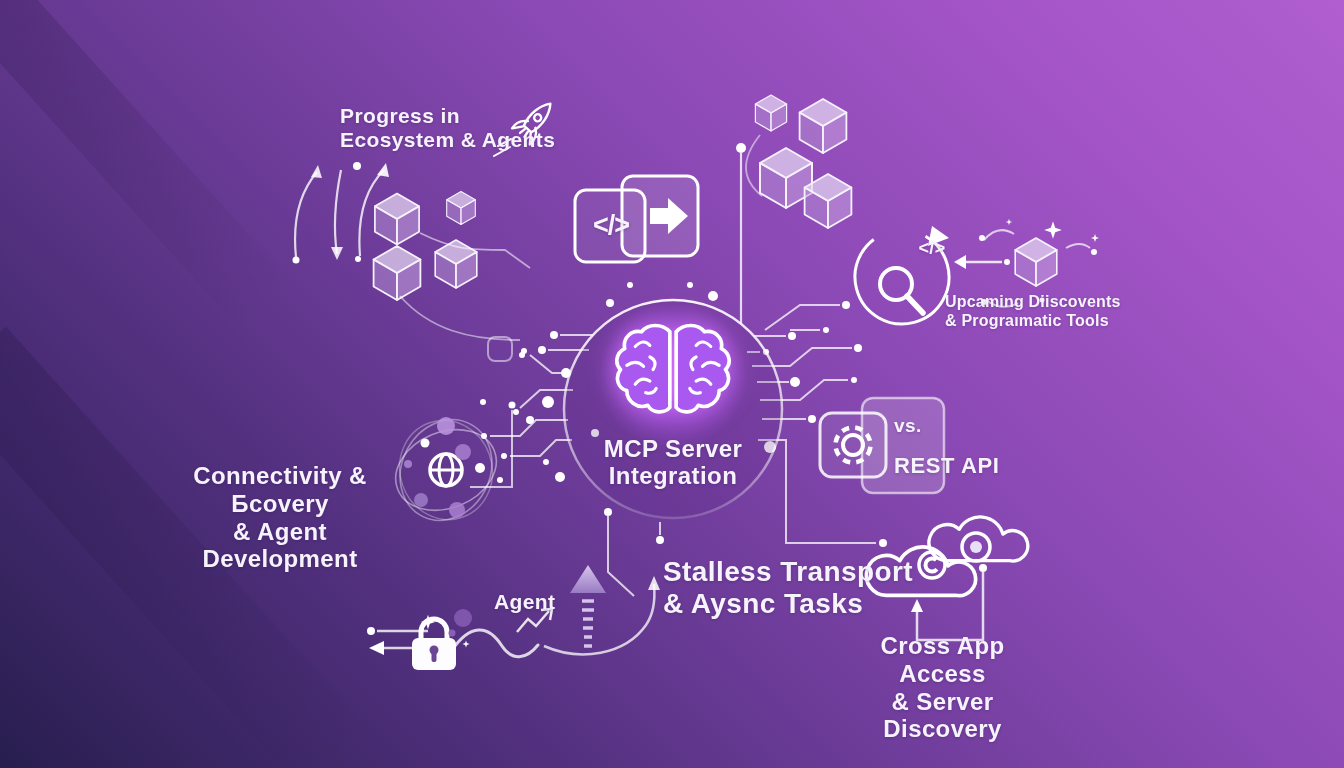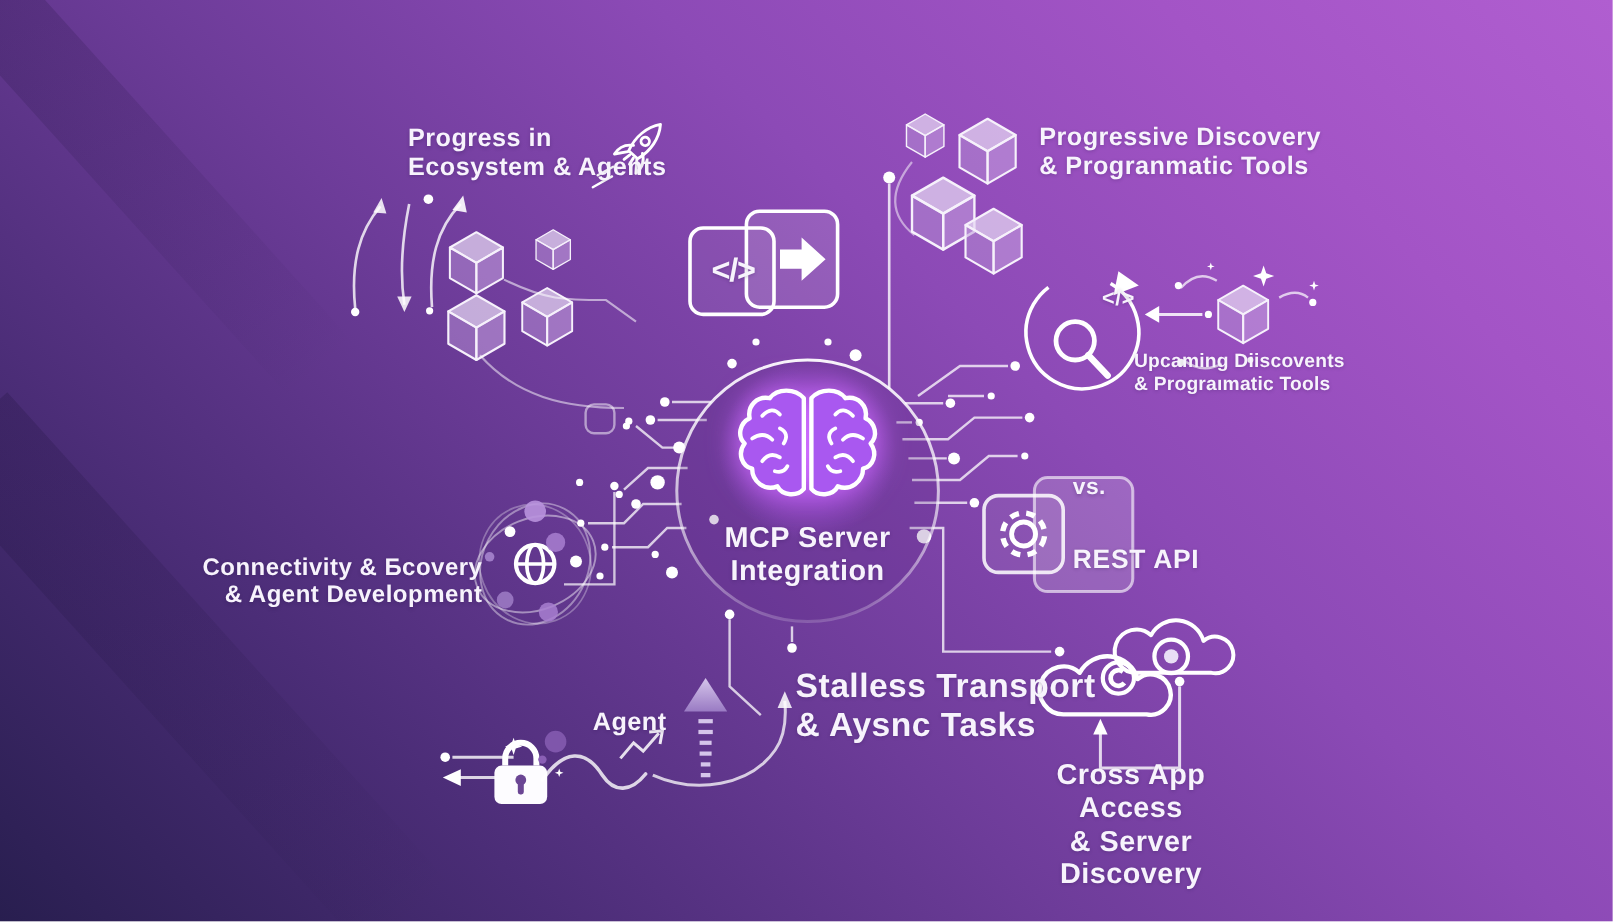--- a/index.html
+++ b/index.html
@@ -10,26 +10,26 @@
   }
   .streak{position:absolute;background:linear-gradient(90deg,rgba(15,8,40,.18),rgba(15,8,40,0));transform:rotate(48deg);pointer-events:none;}
   .decor{position:absolute;left:0;top:0;}
   .label{
     position:absolute;color:#f7f3fc;font-weight:700;letter-spacing:.4px;
     white-space:pre-line;line-height:1.16;text-shadow:0 1px 3px rgba(40,20,70,.25);
   }
   .lbl-top-left{left:340px;top:104px;font-size:21px;}
   .lbl-top-right{left:866px;top:103px;font-size:21px;}
   .lbl-right{left:945px;top:293px;width:210px;font-size:16px;letter-spacing:.2px;}
-  .lbl-left{left:158px;top:462px;width:244px;font-size:20px;text-align:right;}
+  .lbl-left{left:158px;top:462px;width:244px;font-size:24px;text-align:center;}
   .lbl-bottom-center{left:663px;top:556px;font-size:28px;}
   .lbl-bottom-right{left:840px;top:632px;width:205px;font-size:24px;text-align:center;}
   .lbl-agents{left:494px;top:590px;font-size:21px;}
   .lbl-center{left:563px;top:436px;width:220px;font-size:24px;text-align:center;line-height:1.12;}
-  .lbl-vs{left:894px;top:396px;font-size:19px;}
+  .lbl-vs{left:894px;top:415px;font-size:19px;}
   .lbl-rest{left:894px;top:453px;font-size:22px;letter-spacing:.6px;}
   .code-big{left:577px;top:191px;width:68px;height:70px;display:flex;align-items:center;justify-content:center;font-size:27px;letter-spacing:-1px;white-space:nowrap;}
   .code-small{left:906px;top:238px;width:52px;font-size:18px;text-align:center;white-space:nowrap;}
 </style>
 </head>
 <body>
 
 <div class="canvas">
   <div class="streak" style="left:-120px;top:520px;width:560px;height:90px;"></div>
   <div class="streak" style="left:-80px;top:120px;width:420px;height:70px;"></div>
@@ -282,22 +282,20 @@
       <path d="M 983,572 V 640 H 917 V 608" stroke="rgba(255,255,255,0.8)" stroke-width="2.5" fill="none"></path>
       <polygon points="911,612 917,599 923,612" fill="#ffffff"></polygon>
       <circle cx="983" cy="568" r="4" fill="#fff"></circle>
     </g>
   </svg>
 
   <div class="label lbl-top-left">Progress in
 Ecosystem &amp; Agents</div>
   <div class="label lbl-center">MCP Server
 Integration</div>
-  <div class="label lbl-top-right">Progressive Discovery
-&amp; Progranmatic Tools</div>
   <div class="label lbl-right">Upcaming Diiscovents
 &amp; Prograımatic Tools</div>
   <div class="label lbl-left">Connectivity &amp; Бcovery
 &amp; Agent Development</div>
   <div class="label lbl-bottom-center">Stalless Transport
 &amp; Aysnc Tasks</div>
   <div class="label lbl-bottom-right">Cross App Access
 &amp; Server Discovery</div>
   <div class="label lbl-agents">Agent</div>
   <div class="label lbl-vs">vs.</div>

